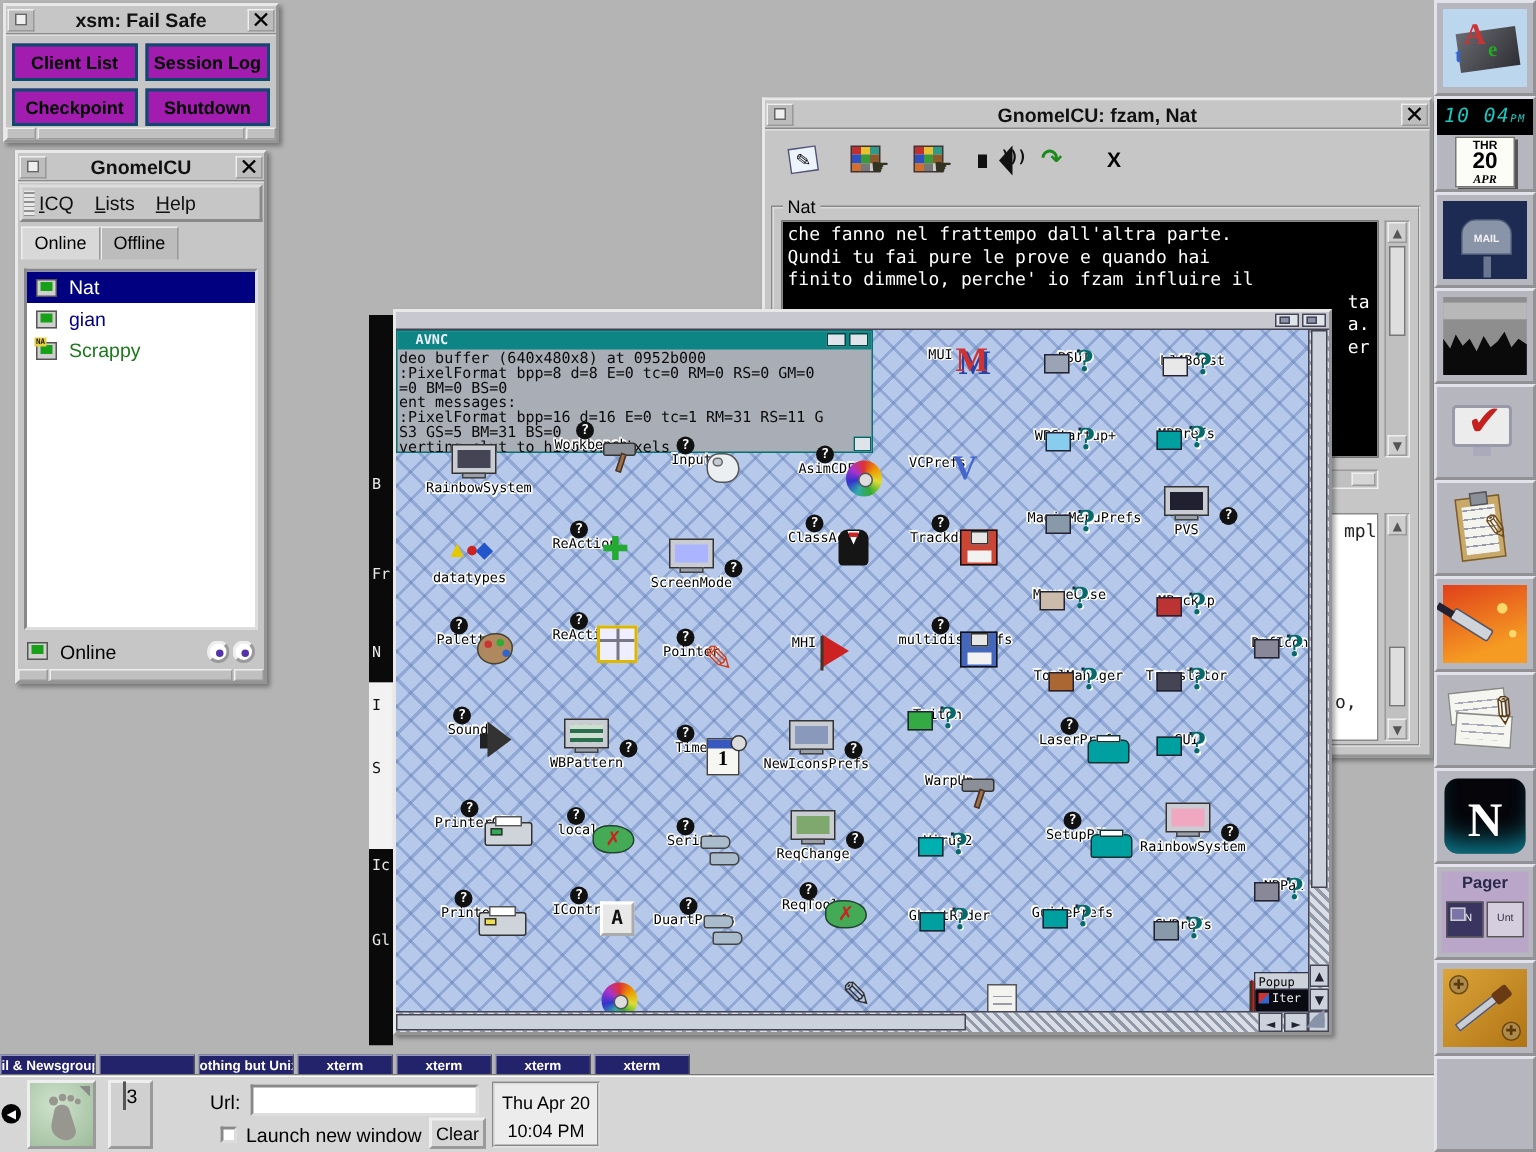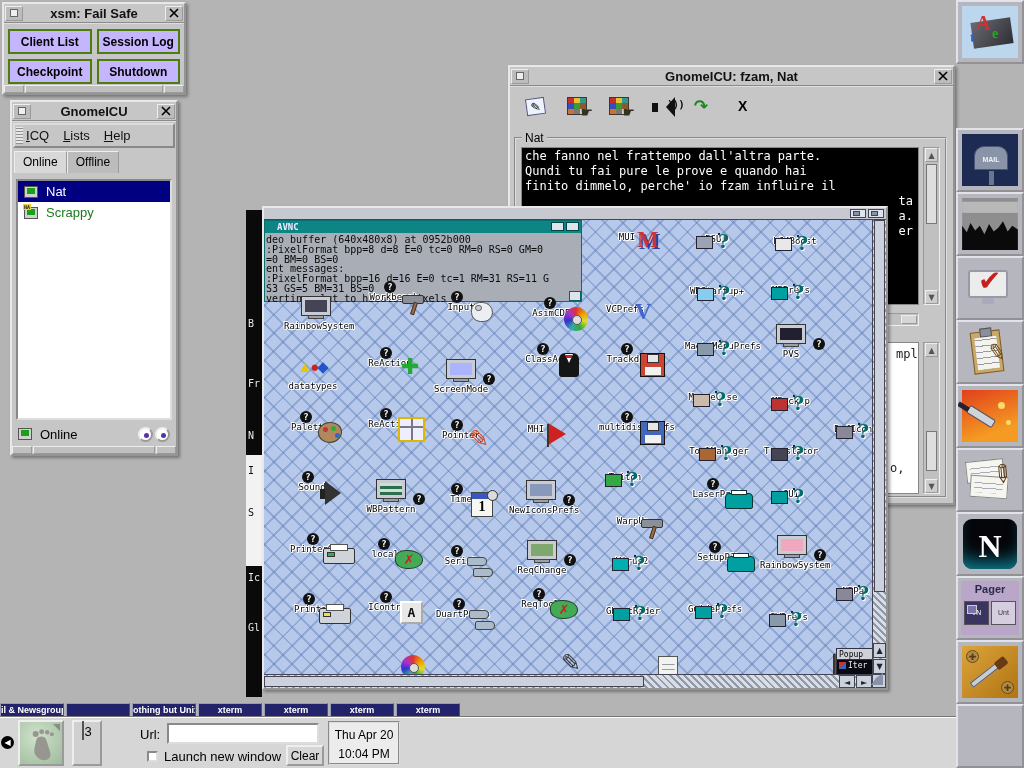--- a/index.html
+++ b/index.html
@@ -7,21 +7,21 @@
     font-family:"Liberation Sans",sans-serif}
   #desktop{position:relative;width:1024px;height:768px;background:#b4b4b4}
   .win{position:absolute;background:#c6c6c6;border:2px outset #e8e8e8;box-shadow:2px 2px 3px rgba(0,0,0,.35)}
   .mwmbar{height:20px;background:#c6c6c6;border-bottom:2px groove #dedede;display:flex;align-items:center;padding:1px}
   .mwmbar .ttl{flex:1;text-align:center;font:bold 13px "Liberation Sans",sans-serif;color:#111;white-space:nowrap;overflow:hidden}
   .gad{width:18px;height:15px;border:1px outset #eee;background:#bcbcbc;display:flex;align-items:center;justify-content:center;flex:0 0 auto}
   .gad .sq{width:8px;height:8px;background:#efefef;border:1px solid #666}
   
   #xsm{left:2px;top:2px;width:184px;height:93px}
   .xsm-body{display:grid;grid-template-columns:1fr 1fr;gap:5px;padding:5px 4px 3px 4px}
-  .xbtn{background:#c4b5fd;border:2px solid #4d7c0f;font:bold 12px "Liberation Sans",sans-serif;height:25px;white-space:nowrap;overflow:hidden}
+  .xbtn{background:#a21caf;border:2px solid #0c4a6e;font:bold 12px "Liberation Sans",sans-serif;height:25px;white-space:nowrap;overflow:hidden}
   .rstrip{position:absolute;left:0;right:0;bottom:0;height:8px;display:flex}
   .rstrip i{border:1px outset #eee;background:#c0c0c0}
   .rstrip .e{width:20px}.rstrip .m{flex:1;margin:0 1px}
   
   #gicu{left:10px;top:100px;width:168px;height:356px}
   .menubar{display:flex;align-items:center;height:25px;border:2px outset #ddd;margin:1px;background:#c6c6c6}
   .grip{width:7px;align-self:stretch;margin:2px 3px 2px 1px;background:repeating-linear-gradient(0deg,#909090 0 1px,#e8e8e8 1px 3px)}
   .mi{font:13px "Liberation Sans",sans-serif;margin-right:14px;color:#111}
   .tabs{display:flex;margin:3px 2px 0 2px}
   .tab{border:1px outset #eee;border-bottom:none;background:#bcbcbc;padding:3px 8px 4px 8px;font:12px "Liberation Sans",sans-serif}
@@ -284,20 +284,26 @@
         <span class="tab active">Online</span>
         <span class="tab ">Offline</span>
       </div>
     <div class="clist" id="gicuList">
         <div class="crow sel">
     <span class="micon">
             <i></i>
           </span>
     <span class="cname">Nat</span>
         </div>
+        <div class="crow ">
+    <span class="micon">
+            <i></i>
+          </span>
+    <span class="cname">gian</span>
+        </div>
         <div class="crow green">
     <span class="micon">
             <i></i>
             <em>NA</em>
           </span>
     <span class="cname">Scrappy</span>
         </div>
       </div>
     <div class="statusrow">
       <span class="micon">
@@ -664,20 +670,30 @@
       <div class="dslot" style="top:0px">
     <span style="position:absolute;inset:0">
           <span class="dk-as">
             <span class="blk"></span>
             <b style="color:#c33">A</b>
             <b class="e2" style="color:#2a2">e</b>
             <b class="e3" style="color:#36c">t</b>
           </span>
         </span>
       </div>
+      <div class="dslot" style="top:64px">
+    <span style="position:absolute;inset:0">
+          <span class="lcd">10 04<i>PM</i></span>
+          <span class="calp">
+            <em>THR</em>
+            <strong>20</strong>
+            <u>APR</u>
+          </span>
+        </span>
+      </div>
       <div class="dslot" style="top:128px">
     <span style="position:absolute;inset:0">
           <span class="dk-mail">
             <span class="mbox">MAIL</span>
           </span>
         </span>
       </div>
       <div class="dslot" style="top:192px">
     <span style="position:absolute;inset:0">
           <svg class="dk-load" viewBox="0 0 60 56">

